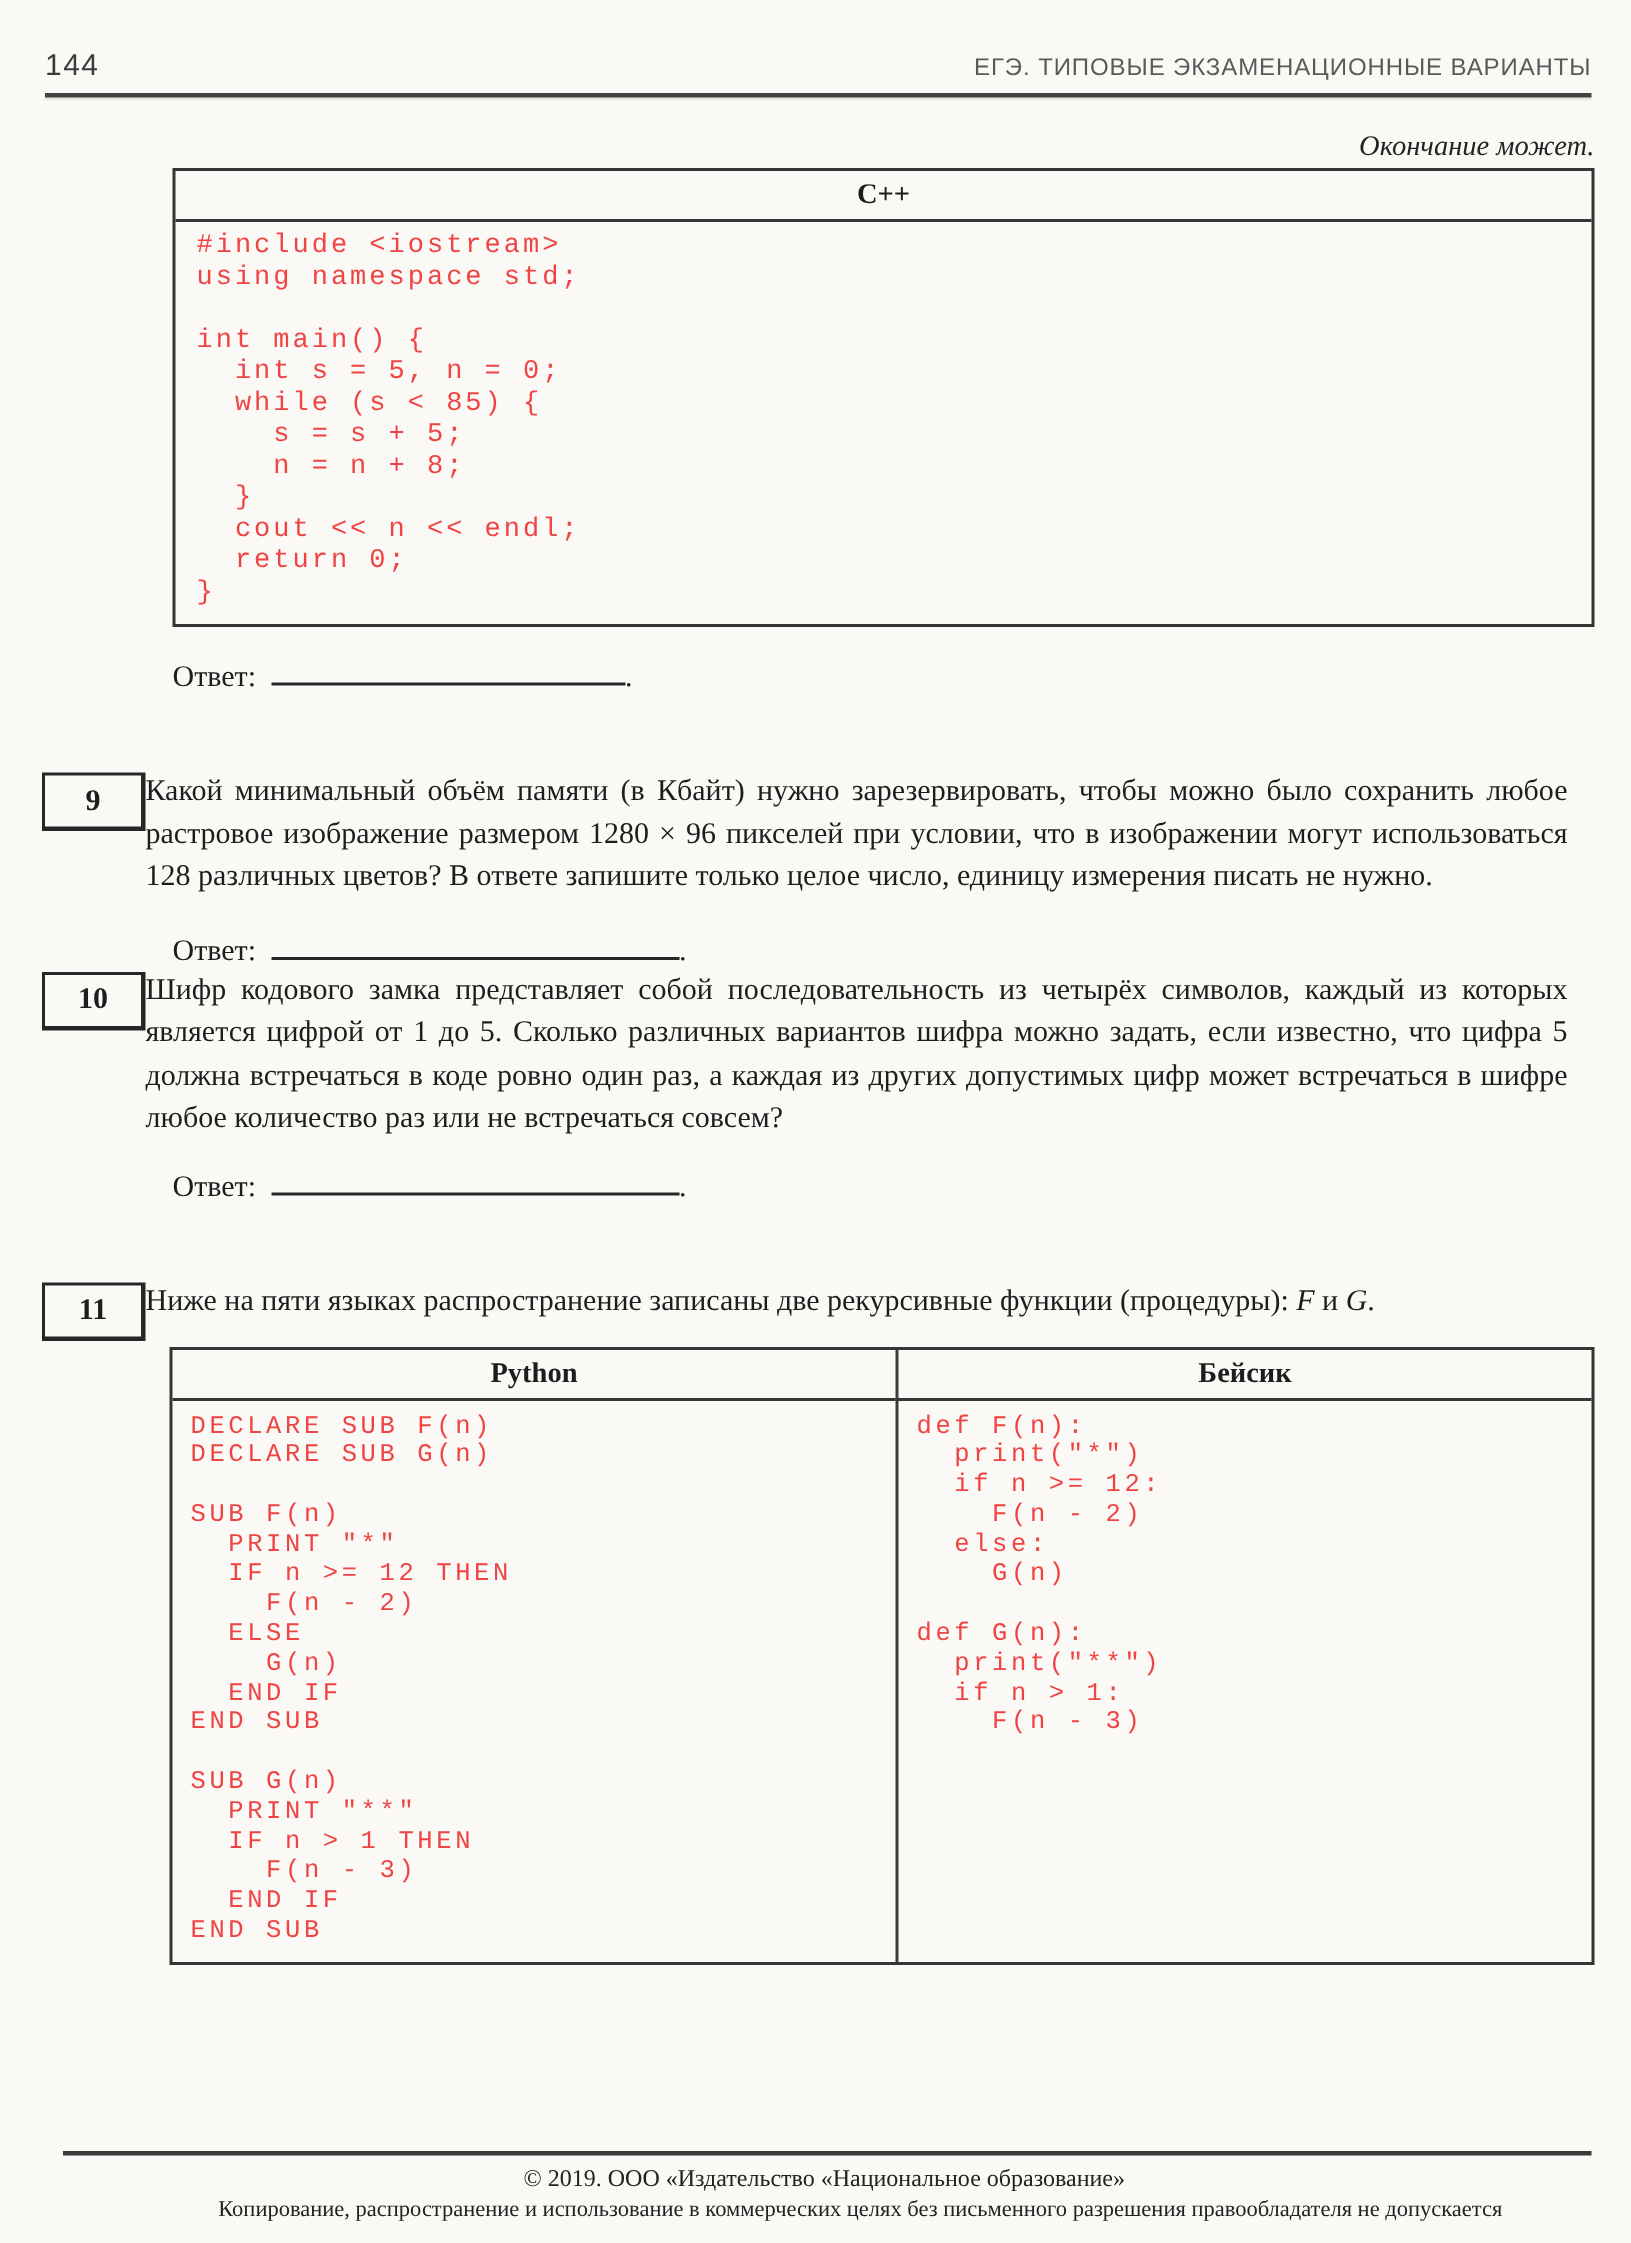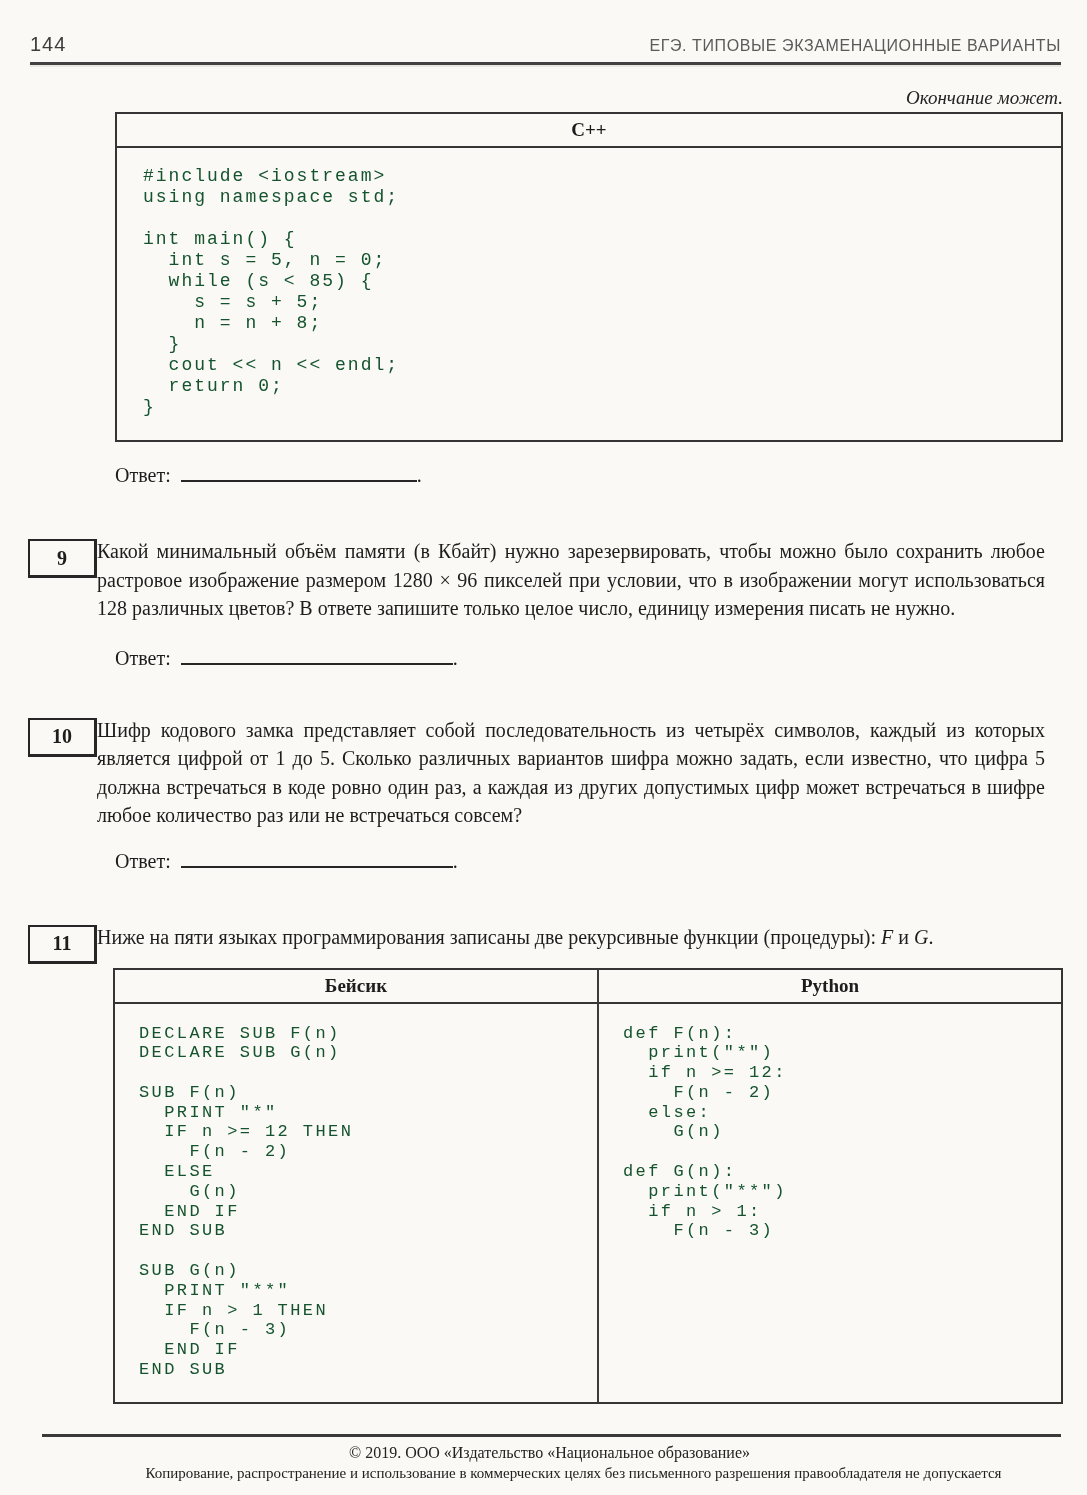--- a/index.html
+++ b/index.html
@@ -38,24 +38,24 @@
   
   .tbl{
     margin-left:115px; width:948px; box-sizing:border-box;
     border:2px solid #353535; background:#faf9f5;
   }
   .tbl-head{
     text-align:center; font-weight:bold; font-size:19px;
     padding:5px 0; border-bottom:2px solid #353535;
   }
   .code{
-    margin:12px; padding:6px 8px 10px 14px;
+    margin:0; padding:6px 8px 10px 14px;
     font-family:"Liberation Mono", monospace;
     font-size:18px; line-height:21px; letter-spacing:2px;
-    color:#14532d; white-space:pre;
+    color:#ef4444; white-space:pre;
   }
 
   .lang-tbl{
     margin:4px 24px 0 113px; width:950px; box-sizing:border-box;
     border:2px solid #353535; background:#faf9f5;
     display:grid; grid-template-columns:482px 1fr;
   }
   .lang-tbl .cell-h{
     text-align:center; font-weight:bold; font-size:19px;
     padding:5px 0; border-bottom:2px solid #353535;
@@ -72,21 +72,21 @@
     border-bottom:2px solid #262626; margin-left:10px;
   }
   .answer-line.short{ width:236px; }
   .mt-a1{ margin-top:22px; }
   .mt-a2{ margin-top:24px; }
   .mt-a3{ margin-top:20px; }
 
   
   .question{ display:flex; align-items:flex-start; margin:0 24px 0 28px; }
   .mt-q9{ margin-top:50px; }
-  .mt-q10{ margin-top:46px; }
+  .mt-q10{ }
   .mt-q11{ margin-top:50px; }
   .q-box{
     flex:0 0 64px; height:34px; margin-top:2px;
     border:2px solid #262626; border-bottom-width:3px; border-right-width:3px;
     display:flex; align-items:center; justify-content:center;
     font-weight:bold; font-size:20px; background:#faf9f5;
   }
   .q-body{
     margin-left:21px; width:948px; box-sizing:border-box;
     font-size:20px; line-height:28.5px;
@@ -152,26 +152,26 @@
   </section>
 
   <div class="answer-row mt-a3">
     <span>Ответ:</span><span class="answer-line"></span><span>.</span>
   </div>
 
   <section class="question mt-q11">
     <div class="q-box">
       <span>11</span>
     </div>
-    <p class="q-body" style="margin:0"><span>Ниже на пяти языках программирования записаны две рекурсивные функции (процедуры): </span><i>F</i><span> и </span><i>G</i><span>.</span></p>
+    <p class="q-body" style="margin:0"><span>Ниже на пяти языках распространение записаны две рекурсивные функции (процедуры): </span><i>F</i><span> и </span><i>G</i><span>.</span></p>
   </section>
 
   <div class="lang-tbl">
+    <div class="cell-h">Python</div>
     <div class="cell-h">Бейсик</div>
-    <div class="cell-h">Python</div>
     <div class="cell-b">
       <pre class="code">DECLARE SUB F(n)
 DECLARE SUB G(n)
 
 SUB F(n)
   PRINT "*"
   IF n &gt;= 12 THEN
     F(n - 2)
   ELSE
     G(n)

